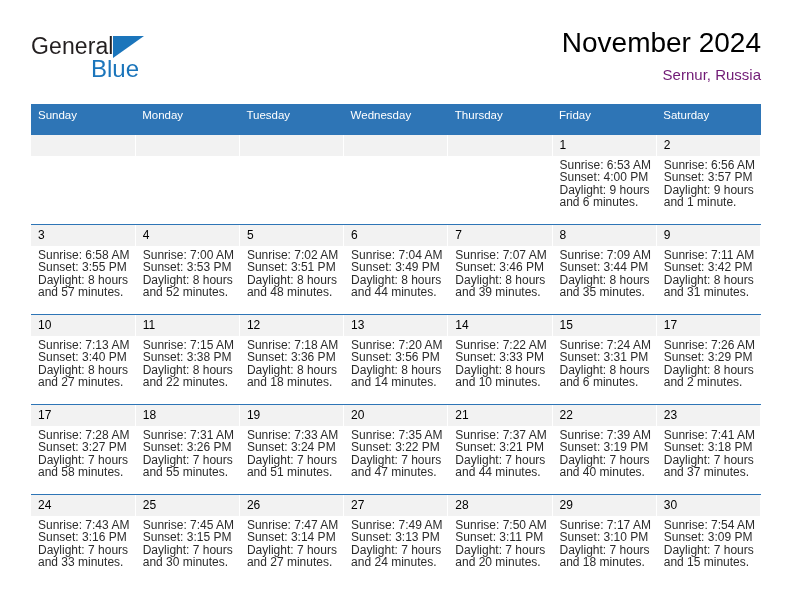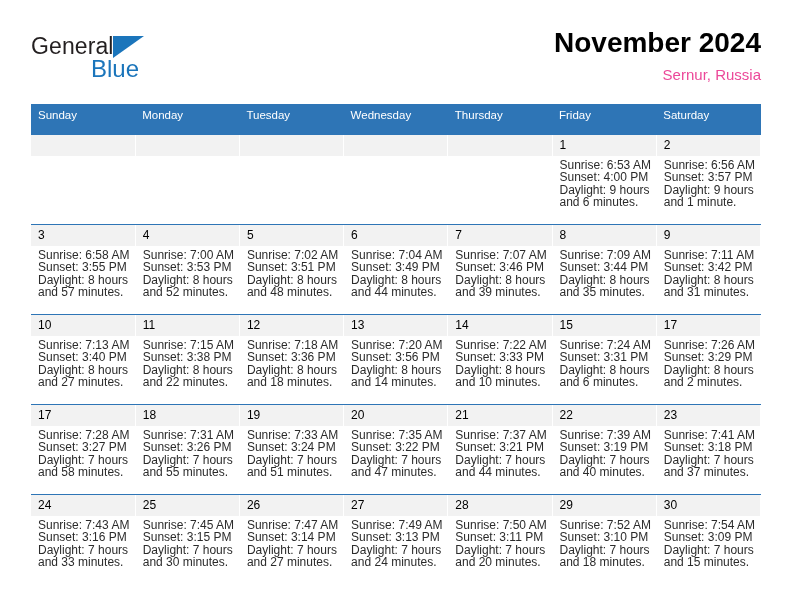--- a/index.html
+++ b/index.html
@@ -64,25 +64,24 @@
     position: absolute;
     right: 0;
     top: 0;
     text-align: right;
   }
   .cal-title {
     font-size: 28px;
     color: #000000;
     line-height: 34px;
     white-space: nowrap;
-    font-weight: bold;
   }
   .cal-subtitle {
     font-size: 15px;
-    color: #ec4899;
+    color: #701a75;
     line-height: 22px;
     margin-top: 4px;
     white-space: nowrap;
   }
 
   
   .calendar {
     position: absolute;
     left: 31px;
     top: 104px;
@@ -436,21 +435,21 @@
             <div class="info">
               <div>Sunrise: 7:50 AM</div>
               <div>Sunset: 3:11 PM</div>
               <div>Daylight: 7 hours</div>
               <div>and 20 minutes.</div>
             </div>
           </td>
           <td>
             <div class="daynum">29</div>
             <div class="info">
-              <div>Sunrise: 7:52 AM</div>
+              <div>Sunrise: 7:17 AM</div>
               <div>Sunset: 3:10 PM</div>
               <div>Daylight: 7 hours</div>
               <div>and 18 minutes.</div>
             </div>
           </td>
           <td>
             <div class="daynum">30</div>
             <div class="info">
               <div>Sunrise: 7:54 AM</div>
               <div>Sunset: 3:09 PM</div>

